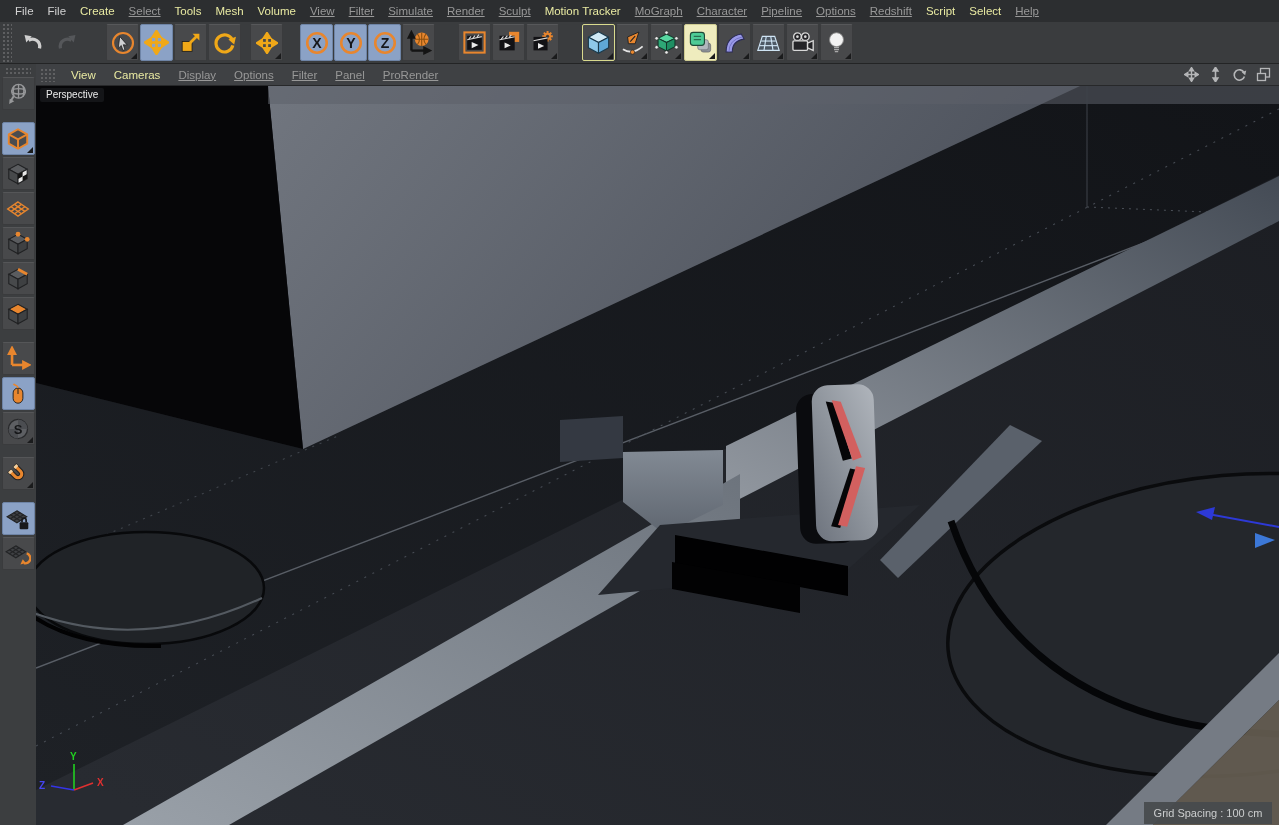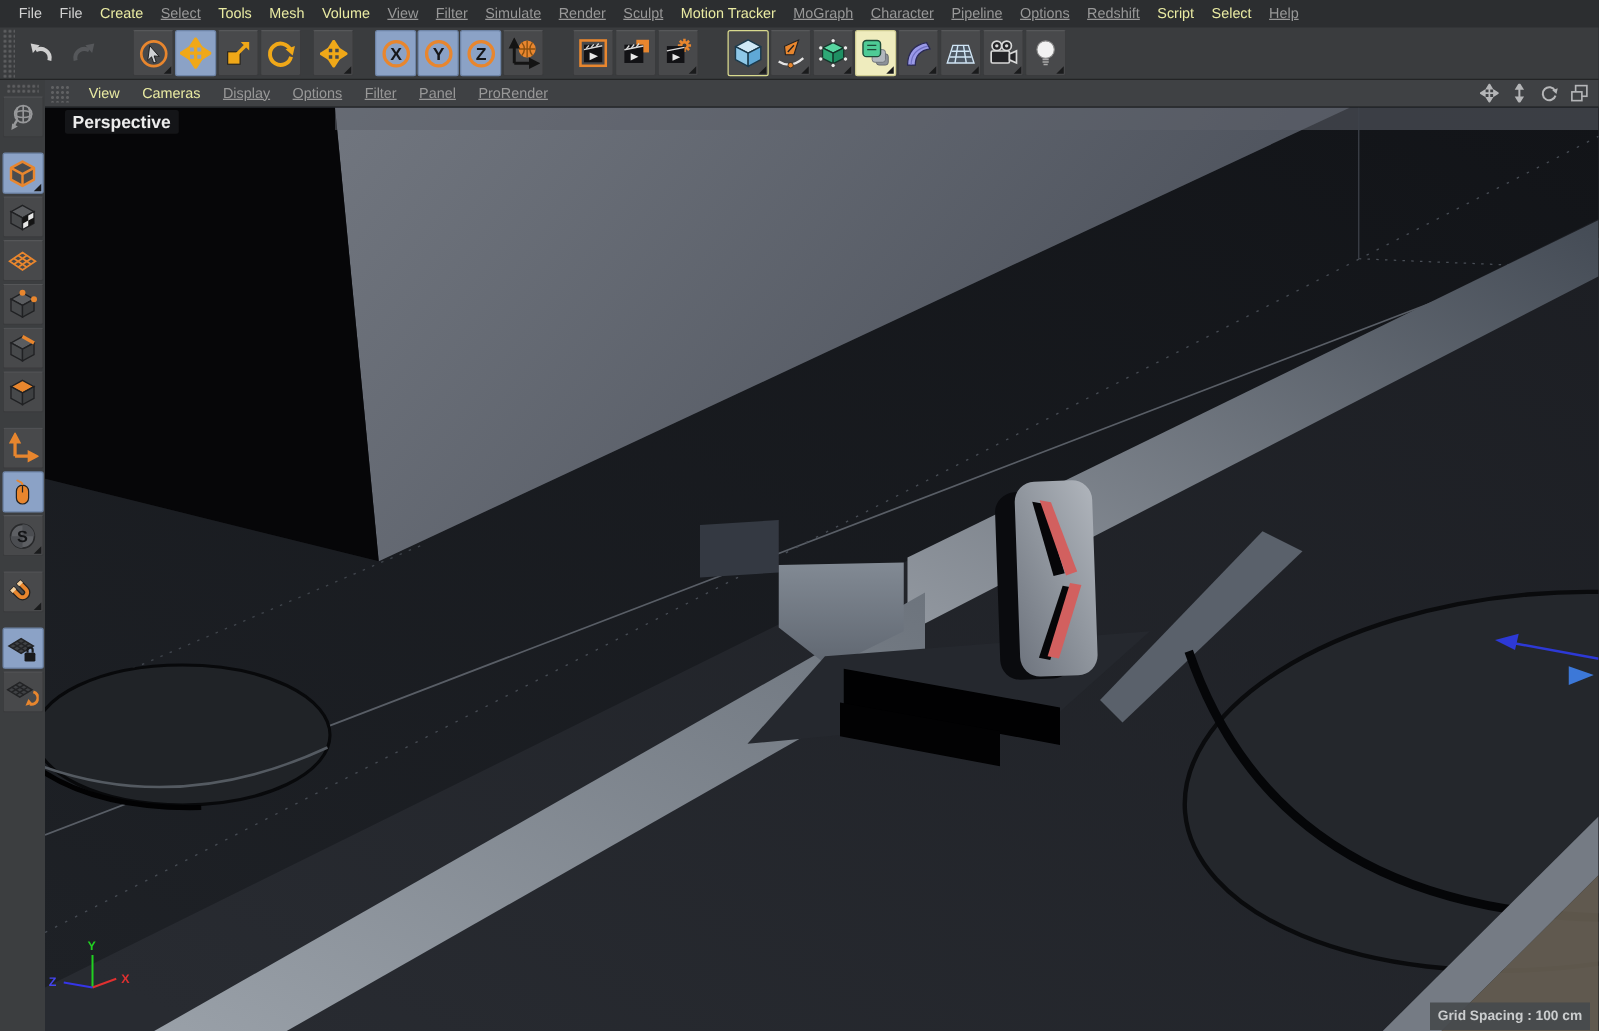--- a/index.html
+++ b/index.html
@@ -50,25 +50,25 @@
   .vpbar { height:22px; background:#3f4144; border-bottom:1px solid #27282a;
     display:flex; align-items:center; flex:none; }
   .vp-handle { width:16px; height:14px; margin:0 6px 0 4px;
     background-image:radial-gradient(#606163 1px, transparent 1.3px); background-size:4px 4px; }
   .vpbar .menu-item { font-size:11.5px; padding:0 9px; }
   .vp-right { margin-left:auto; display:flex; align-items:center; gap:9px; padding-right:8px; }
   .vp-ico { width:15px; height:15px; display:block; }
 
   
   .viewport { position:relative; flex:1; background:#1d2024; overflow:hidden; }
-  .persp-label { position:absolute; left:16px; top:2px; background:rgba(24,25,27,.85);
-    color:#ececec; font-size:14px; font-weight:700; padding:1px 6px 2px; border-radius:2px; }
+  .persp-label { position:absolute; left:4px; top:2px; background:rgba(24,25,27,.85);
+    color:#ececec; font-size:10px; font-weight:400; padding:1px 6px 2px; border-radius:2px; }
   .gridbar { position:absolute; right:7px; bottom:1px; height:22px; min-width:128px;
     background:rgba(71,74,77,.92); color:#cbcdce; font-size:11px; display:flex;
-    align-items:center; justify-content:center; padding:0 6px;font-weight:bold; }
+    align-items:center; justify-content:center; padding:0 6px; }
 </style>
 </head>
 <body>
 
 <div class="app">
 
   <div class="menubar">
     <span class="menu-item" data-emphasis="default">File</span>
     <span class="menu-item" data-emphasis="default">File</span>
     <span class="menu-item" data-emphasis="accent">Create</span>

